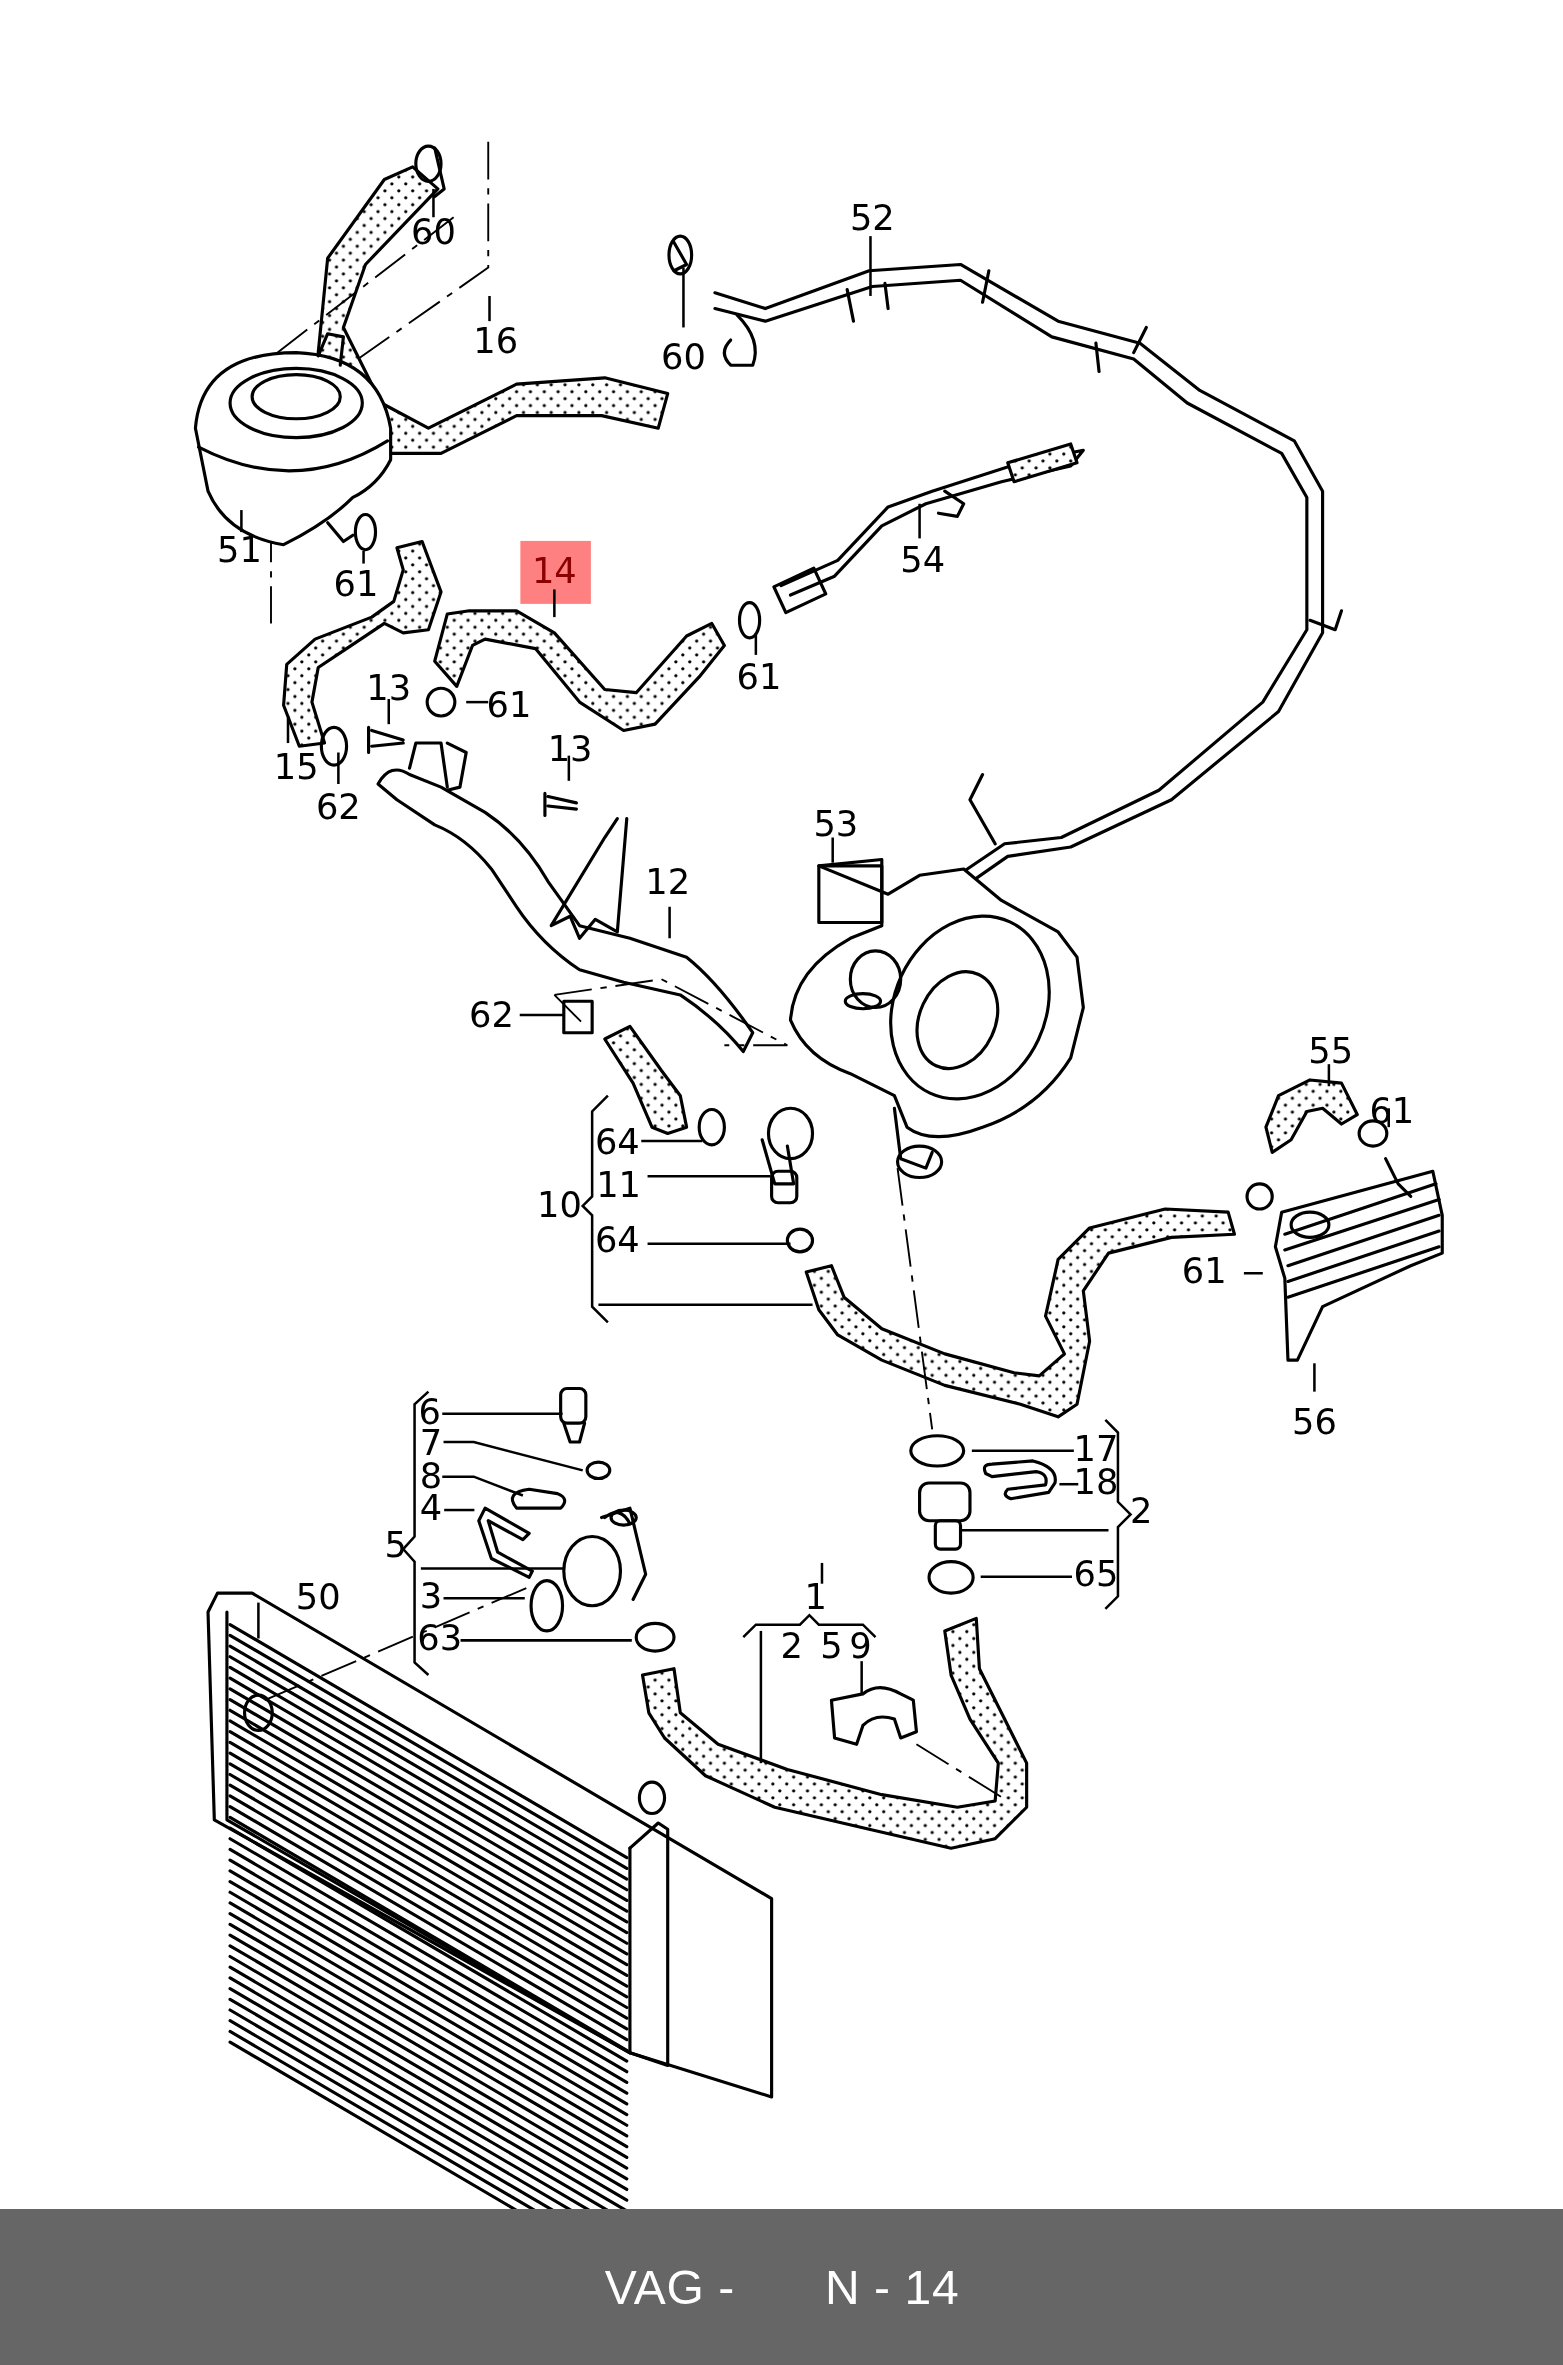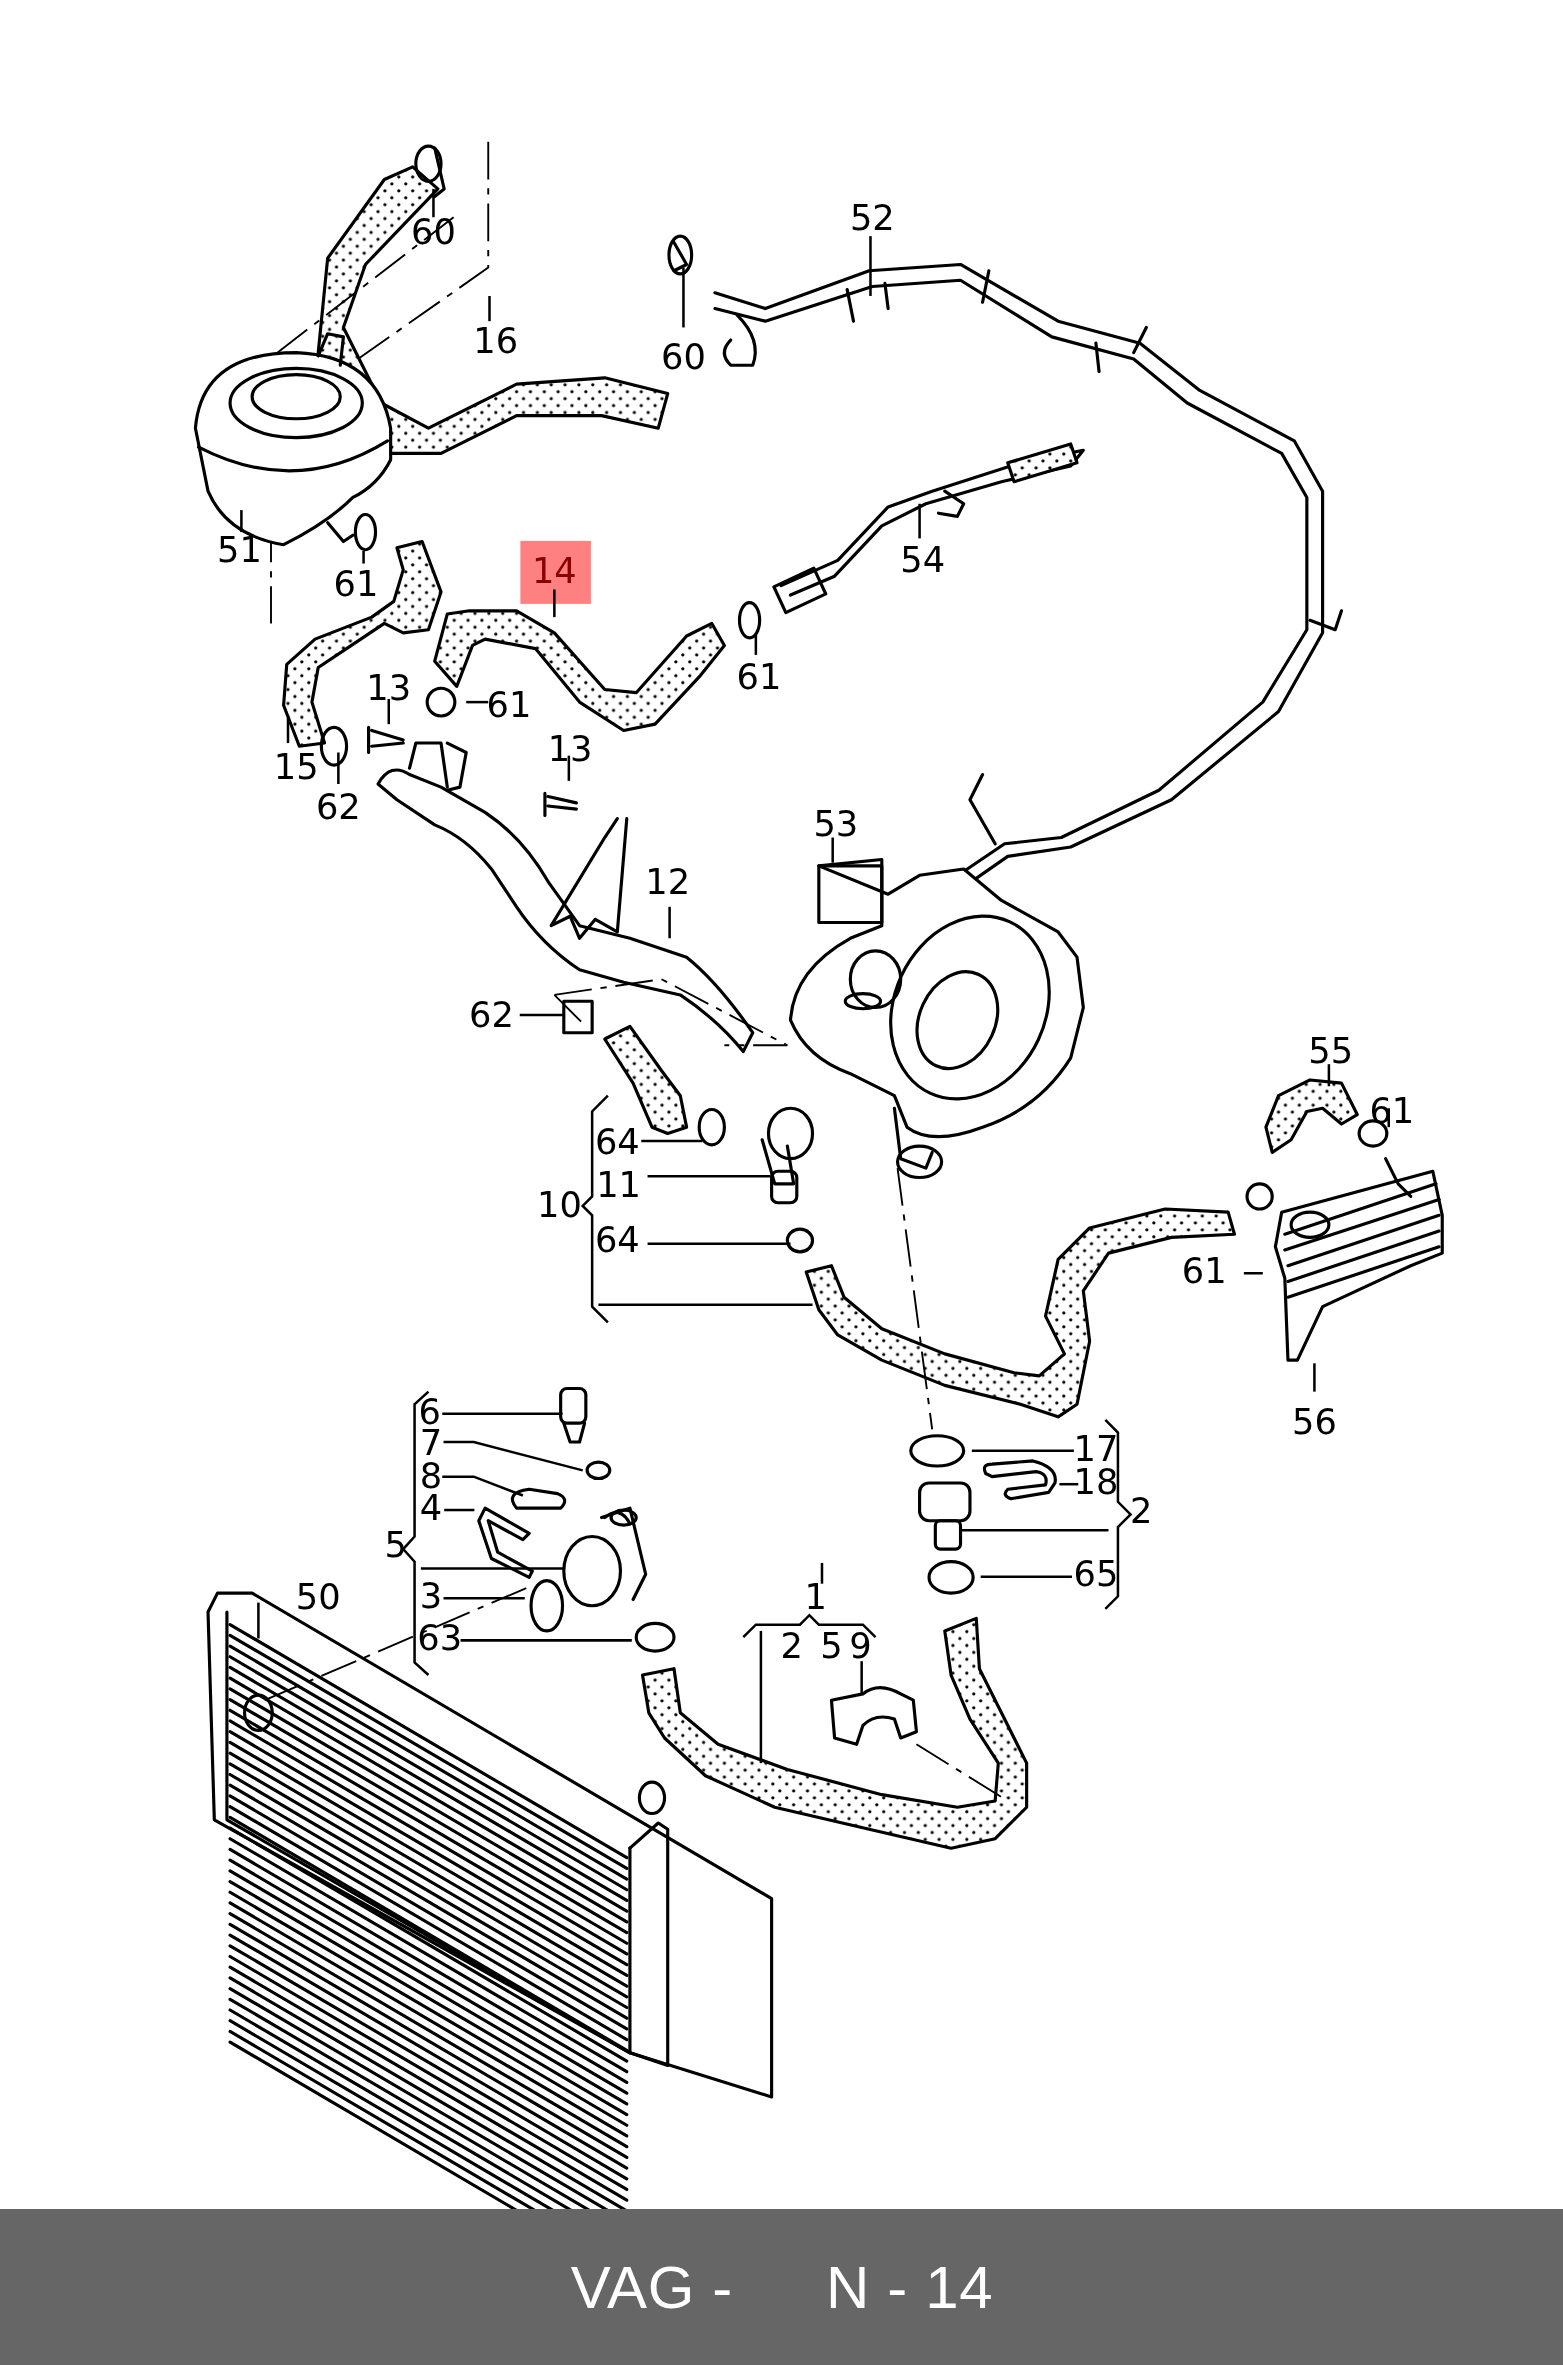--- a/index.html
+++ b/index.html
@@ -10,21 +10,21 @@
   #diagram .solid { fill: #fff; stroke: #000; stroke-width: 5; stroke-linejoin: round; }
   #diagram .leader { stroke: #000; stroke-width: 4; fill: none; }
   #diagram .dash { stroke: #000; stroke-width: 3; fill: none; stroke-dasharray: 60 14 10 14; }
   #diagram .brace { stroke: #000; stroke-width: 4; fill: none; }
   #diagram .lbl { font-family: "DejaVu Sans", sans-serif; font-size: 56px; fill: #000; text-anchor: middle; dominant-baseline: middle; }
   #diagram .lbl.hl { fill: #8b0000; }
   #diagram .hl-box { fill: #ff8080; }
   #footer {
     position: absolute; left: 0; top: 2209px; width: 1564px; height: 156px;
     background: #666666; color: #ffffff; display: flex; align-items: center; justify-content: center;
-    font-family: "Liberation Sans", sans-serif; font-size: 60px; letter-spacing: 0.6px;
+    font-family: "Liberation Sans", sans-serif; font-size: 48px; letter-spacing: 0.6px;
   }
   #footer .gap { display: inline-block; width: 76px; }
 </style>
 </head>
 <body>
 
 <svg id="diagram" viewBox="0 0 2483 3508" xmlns="http://www.w3.org/2000/svg">
   <defs>
     <pattern id="dots" width="22" height="22" patternUnits="userSpaceOnUse">
       <rect width="22" height="22" fill="#fff"></rect>

